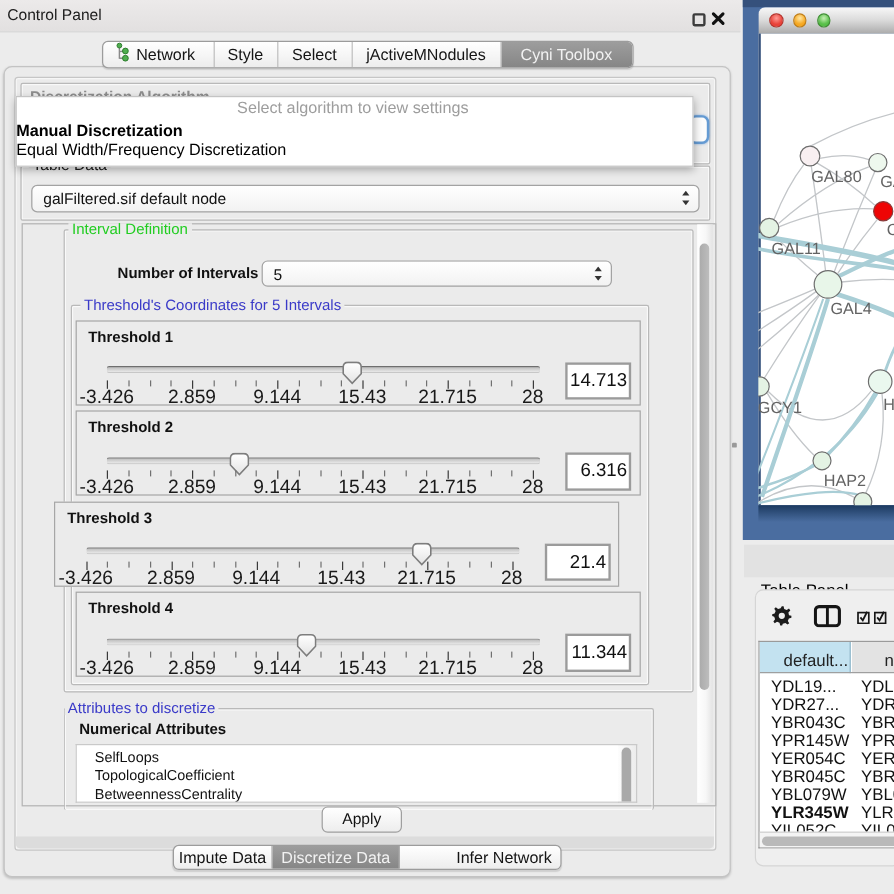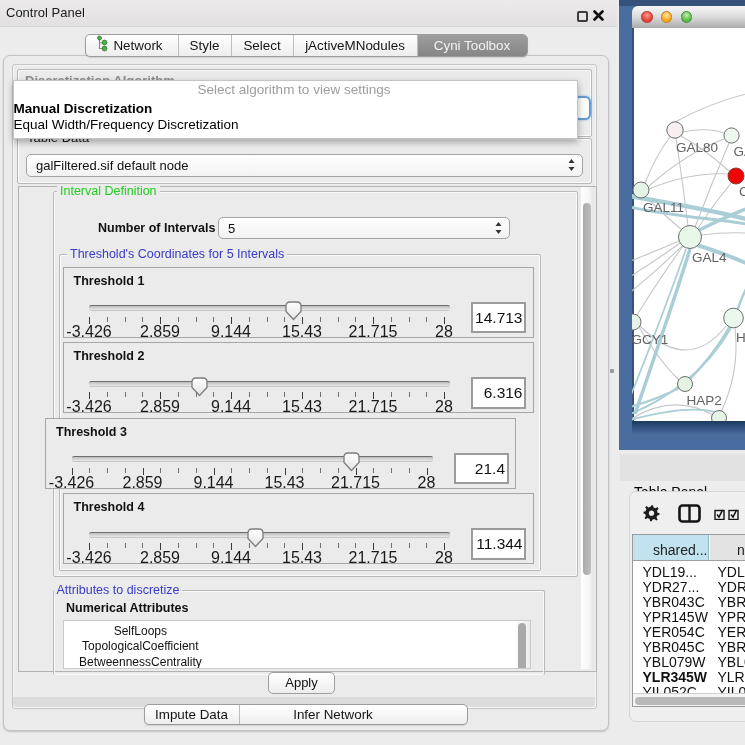--- a/index.html
+++ b/index.html
@@ -19,21 +19,21 @@
   font-weight:normal;color:#1a1a1a;white-space:nowrap;}
 .thpanel{position:absolute;border:1px solid #a6a6a6;background:#ebebeb;}
 .thlabel{position:absolute;left:10px;top:6px;font-size:12.5px;font-weight:bold;color:#111;}
 .track{position:absolute;height:4px;border-radius:2px;
   border-top:1px solid #6e6e6e;border-bottom:1px solid #c7c7c7;
   background:linear-gradient(#bdbdbd,#e9e9e9);}
 .valbox{position:absolute;background:#fff;border:2px solid #9b9b9b;
   font-size:15.5px;color:#111;text-align:right;}
 .seg{position:absolute;display:flex;border:1px solid #9c9c9c;border-radius:5px;
   background:linear-gradient(#ffffff,#ededed);overflow:hidden;
-  box-shadow:0 1px 1px rgba(0,0,0,.12);}
+  box-shadow:0 1px 1px rgba(0,0,0,.12);justify-content:space-between;}
 .seg .tb{display:flex;align-items:center;justify-content:center;
   font-size:13.4px;color:#151515;border-right:1px solid #bdbdbd;white-space:nowrap;}
 .seg .tb:last-child{border-right:none;}
 .seg .sel{background:linear-gradient(#9d9d9d,#868686);color:#f2f2f2;
   border-right:1px solid #7d7d7d;}
 </style></head>
 <body>
 
 <div class="abs" style="left:0;top:0;width:617px;height:26px;
  background:linear-gradient(#eceaea,#e2e0e0);border-bottom:1px solid #d6d6d6;"></div>
@@ -258,33 +258,34 @@
     <div class="ticklabel" style="left:167.5px;top:55px;">9.144</div>
     <div class="ticklabel" style="left:238.5px;top:55px;">15.43</div>
     <div class="ticklabel" style="left:309.5px;top:55px;">21.715</div>
     <div class="ticklabel" style="left:380.5px;top:55px;">28</div>
     <div class="valbox" style="left:407.5px;top:34px;width:49.5px;height:27.5px;line-height:27.5px;padding-right:1.5px;">11.344</div>
   </div>
 <div class="grp" style="left:52.5px;top:590px;width:490px;height:84px;border-bottom:none;"></div>
 <div class="grptitle" style="left:53.5px;top:585px;color:#3a3ac8;">Attributes to discretize</div>
 <div class="abs" style="left:66px;top:601px;font-size:12.5px;font-weight:bold;color:#111;">Numerical Attributes</div>
 <div class="abs" style="left:63px;top:619.5px;width:452px;height:47.5px;background:#fff;border:1px solid #c9c9c9;border-right:none;overflow:hidden;">
- <div style="position:absolute;left:15px;top:3px;font-size:12px;color:#111;line-height:15.9px;text-align:center;">SelfLoops<br>TopologicalCoefficient<br>BetweennessCentrality</div>
+ <div style="position:absolute;left:15px;top:3px;font-size:12px;color:#111;line-height:15.9px;">SelfLoops<br>TopologicalCoefficient<br>BetweennessCentrality</div>
 </div>
 <div class="abs" style="left:515px;top:619.5px;width:15px;height:47.5px;border:1px solid #c9c9c9;border-left:none;
  background:linear-gradient(to right,#fdfdfd,#ececec);overflow:hidden;">
  <div style="position:absolute;left:3px;top:2px;width:8px;height:60px;border-radius:4px;background:#a9a9a9;"></div>
 </div>
 
 <div class="abs" style="left:268px;top:671.5px;width:65px;height:20px;border:1px solid #9f9f9f;border-radius:5px;
  background:linear-gradient(#ffffff,#ededed);font-size:13px;color:#111;display:flex;align-items:center;justify-content:center;">Apply</div>
 <div class="abs" style="left:13px;top:697px;width:582px;height:10px;background:#dcdcdc;border-radius:0 0 4px 4px;"></div>
 
 <div class="seg" style="left:143.5px;top:704px;width:322px;height:19px;">
  <div class="tb" style="width:94px;">Impute Data</div>
+ <div class="tb sel" style="width:121px;">Discretize Data</div>
  <div class="tb" style="width:107px;padding-left:40px;">Infer Network</div>
 </div>
 <div class="abs" style="left:610px;top:369px;width:4px;height:4px;background:#9a9a9a;border-radius:1px;"></div>
 <div class="abs" style="left:619px;top:0;width:126px;height:450px;background:#4a6da0;"></div>
 <div class="abs" style="left:619px;top:0;width:126px;height:6px;background:#35517c;"></div>
 <div class="abs" style="left:632px;top:6px;width:113px;height:22px;border-radius:6px 0 0 0;
  background:linear-gradient(#f8f8f8,#dadada 50%,#ababab);border-bottom:1px solid #828282;"></div>
 <div class="abs" style="left:641.2px;top:11.2px;width:11.6px;height:11.6px;border-radius:50%;background:radial-gradient(circle at 50% 32%,#ff9a94 0%,#e8433a 60%,#e8433a 100%);border:1px solid #b5332c;box-sizing:border-box;"></div>
 <div class="abs" style="left:660.7px;top:11.2px;width:11.6px;height:11.6px;border-radius:50%;background:radial-gradient(circle at 50% 32%,#ffe9a8 0%,#f6a821 60%,#f6a821 100%);border:1px solid #c07e17;box-sizing:border-box;"></div>
 <div class="abs" style="left:680.7px;top:11.2px;width:11.6px;height:11.6px;border-radius:50%;background:radial-gradient(circle at 50% 32%,#c9f0b6 0%,#57bf48 60%,#57bf48 100%);border:1px solid #3f8f34;box-sizing:border-box;"></div>
@@ -371,21 +372,21 @@
  <rect x="1" y="1.5" width="9" height="9" fill="none" stroke="#151515" stroke-width="1.4"></rect>
  <path d="M3 5.5 L5 8 L8.6 0.8" fill="none" stroke="#151515" stroke-width="1.5"></path>
 </svg>
 
 <div class="abs" style="left:632px;top:533.5px;width:113px;height:173.5px;background:#fff;
  border:1px solid #9a9a9a;border-right:none;box-sizing:border-box;overflow:hidden;">
  <div style="position:absolute;left:0;top:0;width:75.5px;height:26px;background:#c3e2f0;
   border-right:1px solid #8fb6c9;box-sizing:border-box;"></div>
  <div style="position:absolute;left:76.5px;top:0;width:40px;height:26px;background:#e3e3e3;"></div>
  <div style="position:absolute;left:0;top:25px;width:120px;height:1px;background:#9f9f9f;"></div>
- <div style="position:absolute;left:20px;top:7.5px;font-size:14px;color:#222;">shared...</div>
+ <div style="position:absolute;left:20px;top:7.5px;font-size:14px;color:#222;">default...</div>
  <div style="position:absolute;left:104px;top:7.5px;font-size:14px;color:#222;">na</div>
 <div style="position:absolute;left:9.5px;top:29.0px;font-size:14px;color:#111;white-space:nowrap;">YDL19...</div>
     <div style="position:absolute;left:84.5px;top:29.0px;font-size:14px;color:#111;white-space:nowrap;">YDL19</div>
     <div style="position:absolute;left:9.5px;top:44.0px;font-size:14px;color:#111;white-space:nowrap;">YDR27...</div>
     <div style="position:absolute;left:84.5px;top:44.0px;font-size:14px;color:#111;white-space:nowrap;">YDR27</div>
     <div style="position:absolute;left:9.5px;top:59.1px;font-size:14px;color:#111;white-space:nowrap;">YBR043C</div>
     <div style="position:absolute;left:84.5px;top:59.1px;font-size:14px;color:#111;white-space:nowrap;">YBR04</div>
     <div style="position:absolute;left:9.5px;top:74.1px;font-size:14px;color:#111;white-space:nowrap;">YPR145W</div>
     <div style="position:absolute;left:84.5px;top:74.1px;font-size:14px;color:#111;white-space:nowrap;">YPR14</div>
     <div style="position:absolute;left:9.5px;top:89.2px;font-size:14px;color:#111;white-space:nowrap;">YER054C</div>

